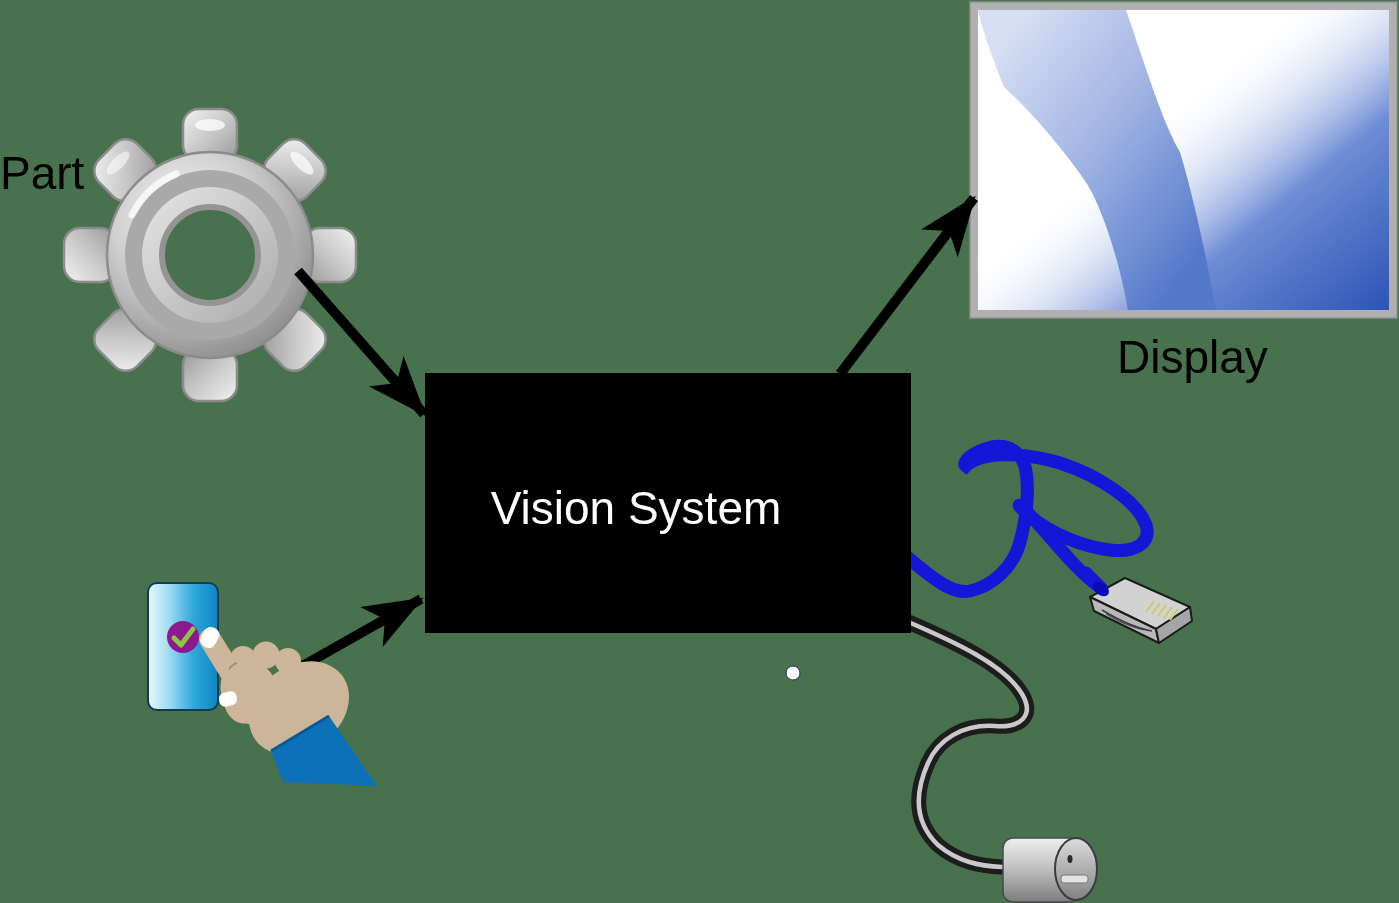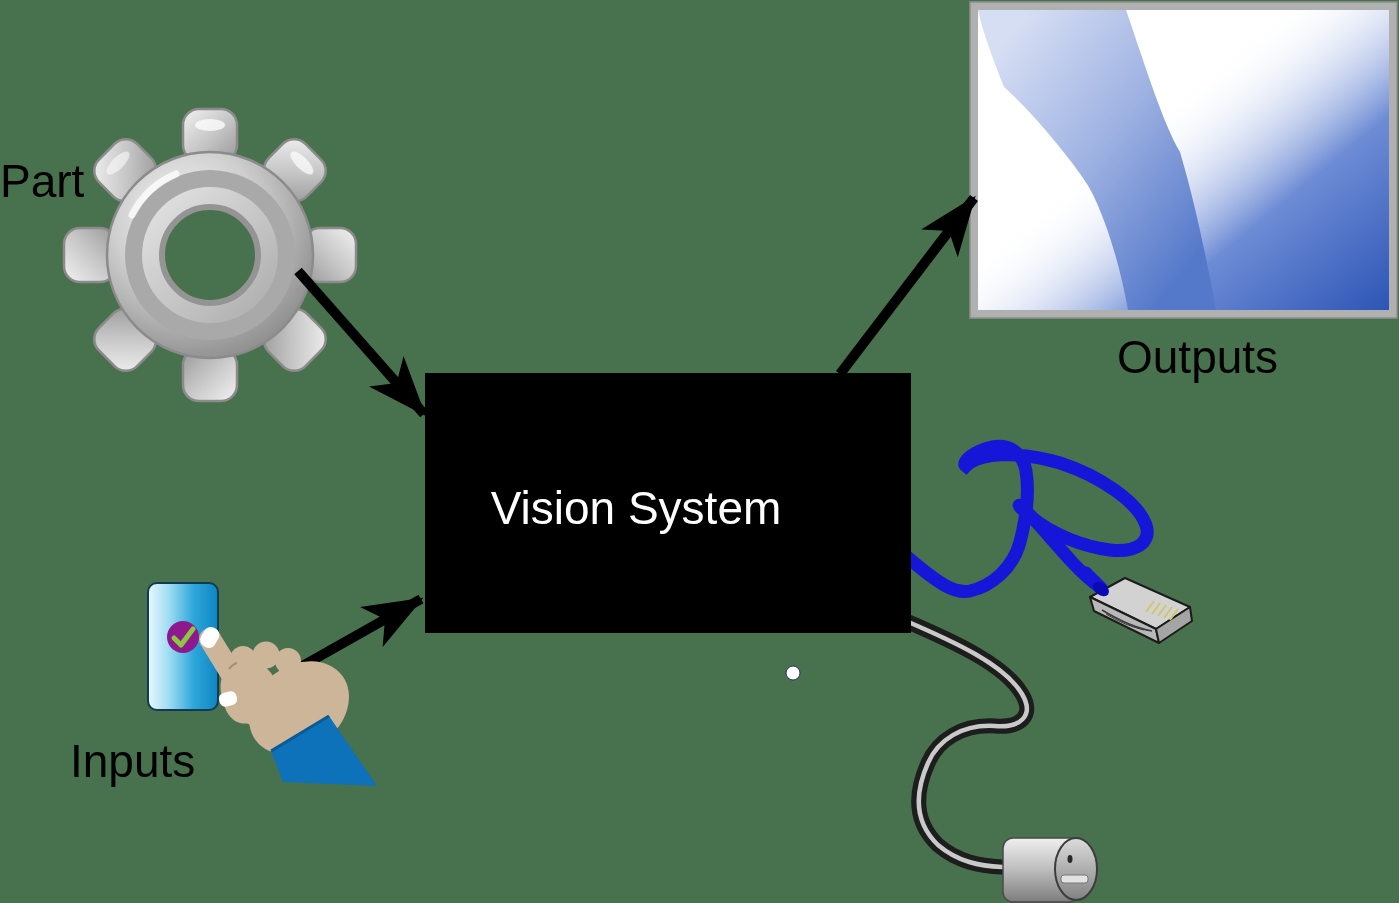--- a/index.html
+++ b/index.html
@@ -197,21 +197,20 @@
       </g>
       <g>
         <path d="M 271,751 L 329,716 L 377,786 L 283,782 Z" fill="#0d72b9"></path>
         <path d="M 271,751 L 329,716" stroke="#0a5a96" stroke-width="3" fill="none"></path>
       </g>
     </g>
 
     <circle cx="793" cy="673" r="7" fill="#ffffff" stroke="#2a2a6a" stroke-width="1"></circle>
   </svg>
 
-  <div class="label" style="left:0px;top:157px">Part</div>
+  <div class="label" style="left:0px;top:149px">Part</div>
 
   <div class="vision-box-label">Vision System</div>
 
-  <div class="label" style="left:1117px;top:333px">Outputs</div>
-
-  <div class="label" style="left:70px;top:737px">Inputs</div>
+  <div class="label" style="left:1117px;top:333px">Display</div>
+
 
 </div>
 
 </body></html>

